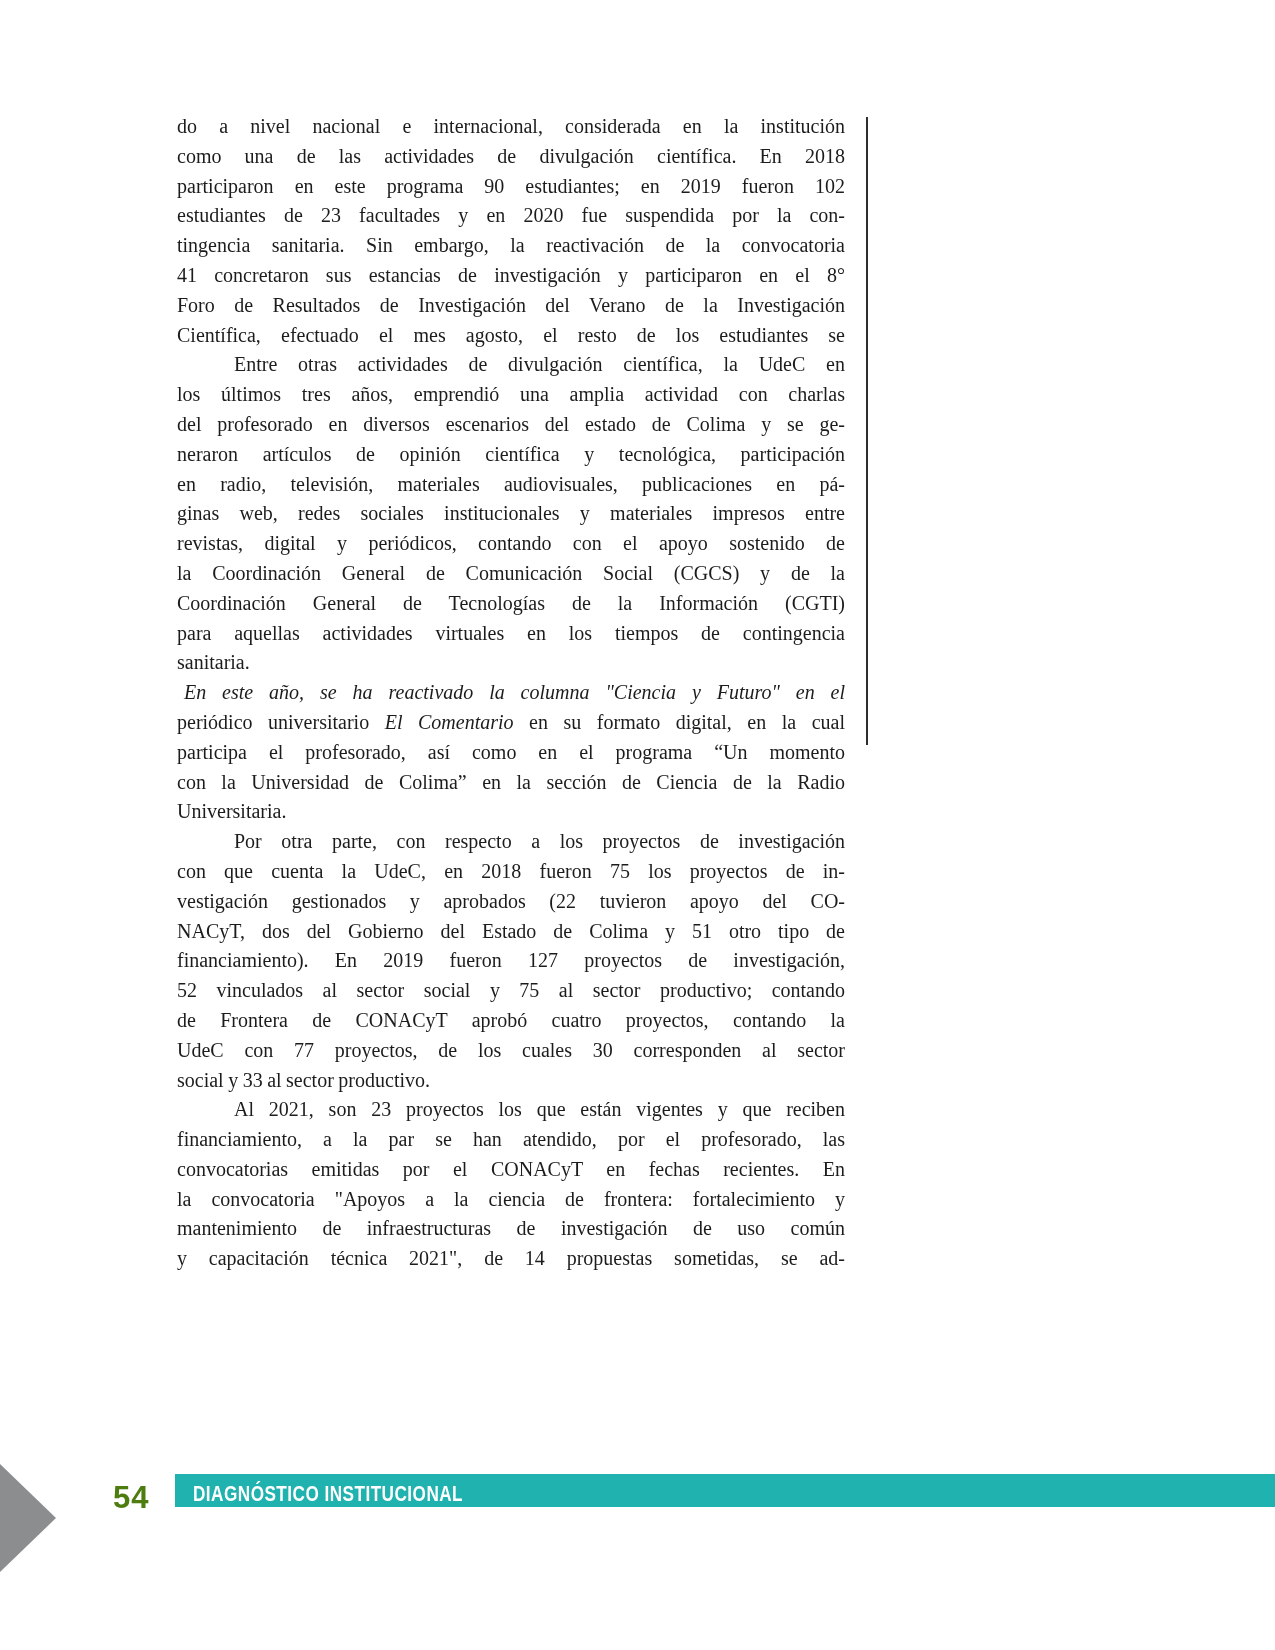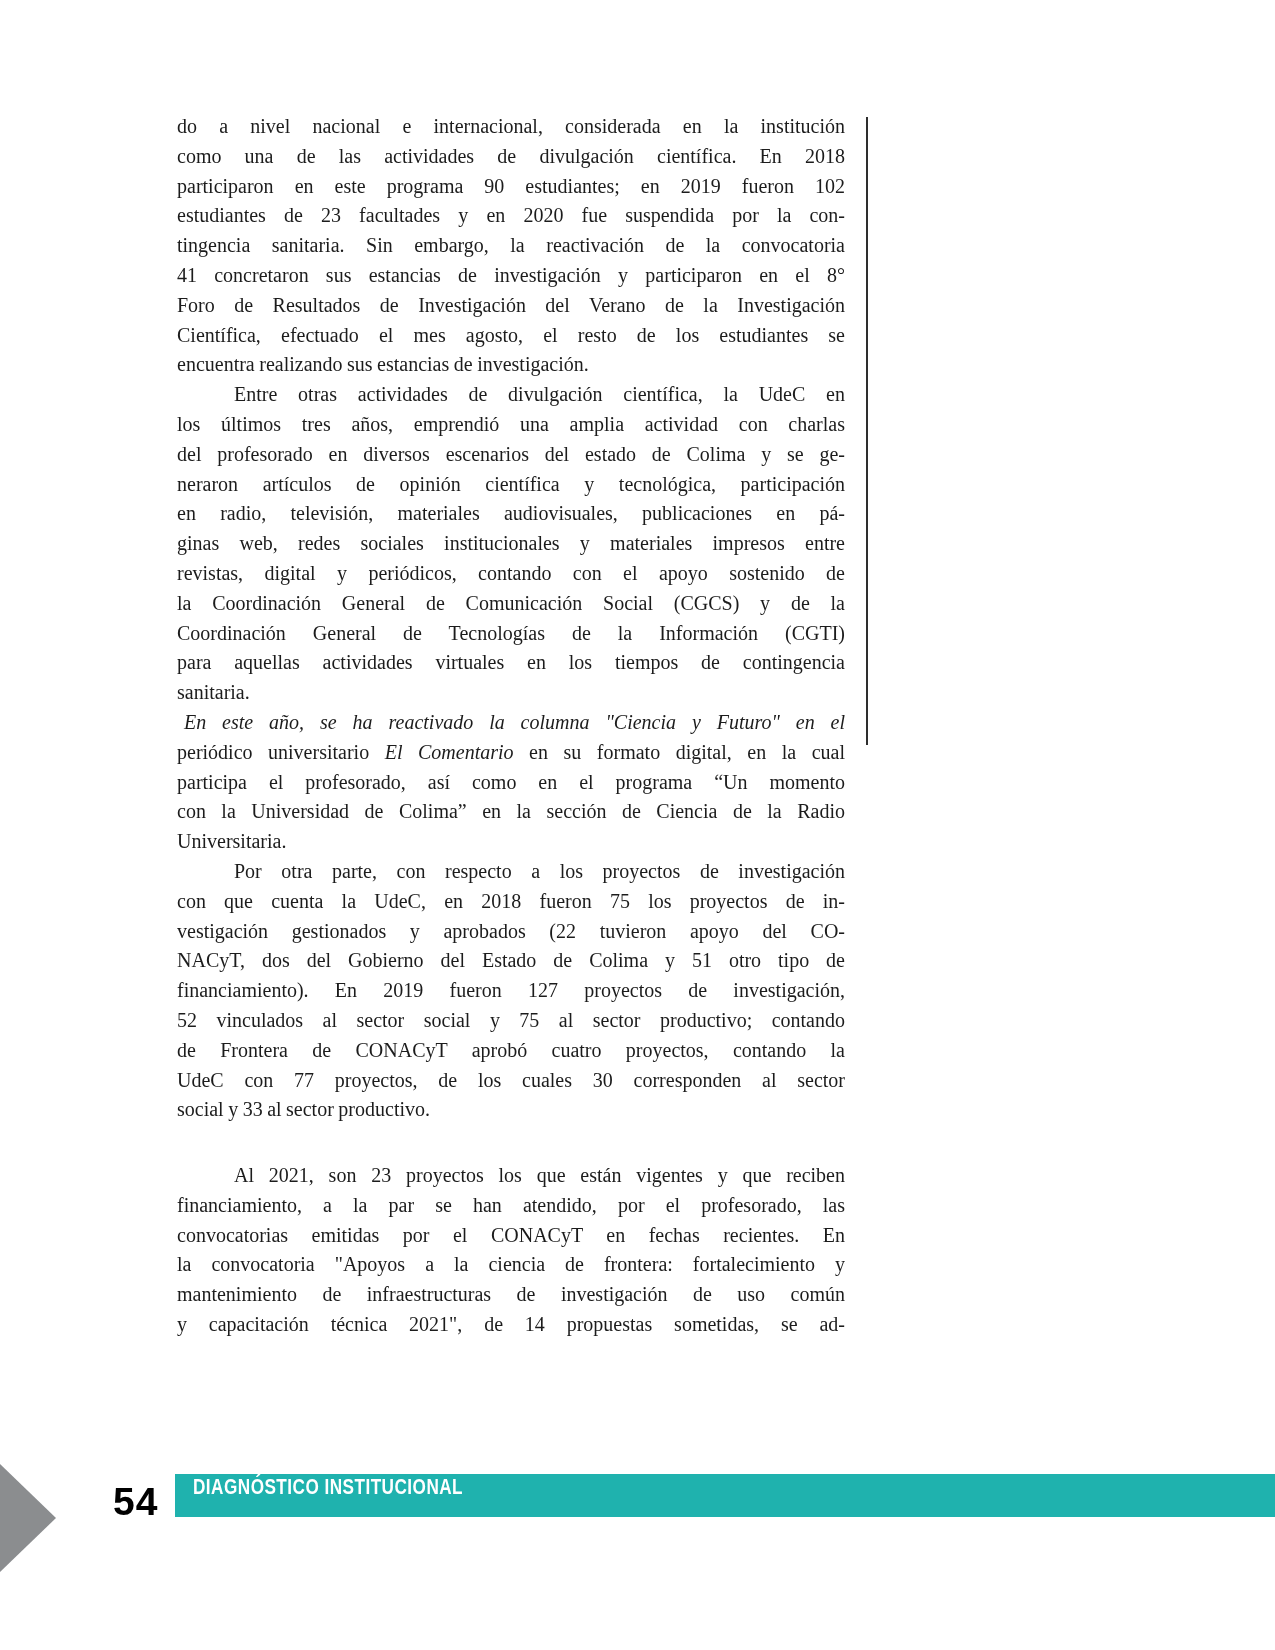--- a/index.html
+++ b/index.html
@@ -34,25 +34,25 @@
   
   .corner-arrow{
     position:absolute;left:0;top:1464px;width:0;height:0;
     border-top:54px solid transparent;
     border-bottom:54px solid transparent;
     border-left:56px solid #8b8d8f;
   }
   .page-number{
     position:absolute;left:113px;top:1480px;
     font-family:"Liberation Sans", sans-serif;
-    font-weight:bold;font-size:39px;color:#000000;letter-spacing:1px;
+    font-weight:bold;font-size:31px;color:#4d7c0f;letter-spacing:1px;
   }
   .section-bar{
-    position:absolute;left:175px;top:1474px;width:1100px;height:43px;
-    background:#1fb2ae;display:flex;align-items:flex-start;
+    position:absolute;left:175px;top:1474px;width:1100px;height:33px;
+    background:#1fb2ae;display:flex;align-items:flex-end;
   }
   .section-label{
     color:#ffffff;font-family:"Liberation Sans", sans-serif;
     font-weight:bold;font-size:22px;letter-spacing:0.6px;
     transform:scaleX(0.78);transform-origin:left center;
     margin-left:18px;white-space:nowrap;
   }
 </style>
 </head>
 <body>
@@ -62,21 +62,20 @@
   <div class="text-block" style="color: rgb(28, 28, 28);">
       <div class="paragraph">
         <div class="line" style="text-indent: 0px;">do a nivel nacional e internacional, considerada en la institución</div>
         <div class="line">como una de las actividades de divulgación científica. En 2018</div>
         <div class="line">participaron en este programa 90 estudiantes; en 2019 fueron 102</div>
         <div class="line">estudiantes de 23 facultades y en 2020 fue suspendida por la con-</div>
         <div class="line">tingencia sanitaria. Sin embargo, la reactivación de la convocatoria</div>
         <div class="line">41 concretaron sus estancias de investigación y participaron en el 8°</div>
         <div class="line">Foro de Resultados de Investigación del Verano de la Investigación</div>
         <div class="line">Científica, efectuado el mes agosto, el resto de los estudiantes se</div>
-        <div class="line last">encuentra realizando sus estancias de investigación.</div>
       </div>
       <div class="paragraph">
         <div class="line" style="text-indent: 57px;">Entre otras actividades de divulgación científica, la UdeC en</div>
         <div class="line">los últimos tres años, emprendió una amplia actividad con charlas</div>
         <div class="line">del profesorado en diversos escenarios del estado de Colima y se ge-</div>
         <div class="line">neraron artículos de opinión científica y tecnológica, participación</div>
         <div class="line">en radio, televisión, materiales audiovisuales, publicaciones en pá-</div>
         <div class="line">ginas web, redes sociales institucionales y materiales impresos entre</div>
         <div class="line">revistas, digital y periódicos, contando con el apoyo sostenido de</div>
         <div class="line">la Coordinación General de Comunicación Social (CGCS) y de la</div>
@@ -96,21 +95,21 @@
         <div class="line">con que cuenta la UdeC, en 2018 fueron 75 los proyectos de in-</div>
         <div class="line">vestigación gestionados y aprobados (22 tuvieron apoyo del CO-</div>
         <div class="line">NACyT, dos del Gobierno del Estado de Colima y 51 otro tipo de</div>
         <div class="line">financiamiento). En 2019 fueron 127 proyectos de investigación,</div>
         <div class="line">52 vinculados al sector social y 75 al sector productivo; contando</div>
         <div class="line">de Frontera de CONACyT aprobó cuatro proyectos, contando la</div>
         <div class="line">UdeC con 77 proyectos, de los cuales 30 corresponden al sector</div>
         <div class="line last">social y 33 al sector productivo.</div>
       </div>
       <div class="paragraph">
-        <div class="line" style="text-indent: 57px; margin-top: 36px;">Al 2021, son 23 proyectos los que están vigentes y que reciben</div>
+        <div class="line" style="text-indent: 57px;">Al 2021, son 23 proyectos los que están vigentes y que reciben</div>
         <div class="line">financiamiento, a la par se han atendido, por el profesorado, las</div>
         <div class="line">convocatorias emitidas por el CONACyT en fechas recientes. En</div>
         <div class="line">la convocatoria "Apoyos a la ciencia de frontera: fortalecimiento y</div>
         <div class="line">mantenimiento de infraestructuras de investigación de uso común</div>
         <div class="line">y capacitación técnica 2021", de 14 propuestas sometidas, se ad-</div>
       </div>
     </div>
 
   <div class="change-bar"></div>
 

